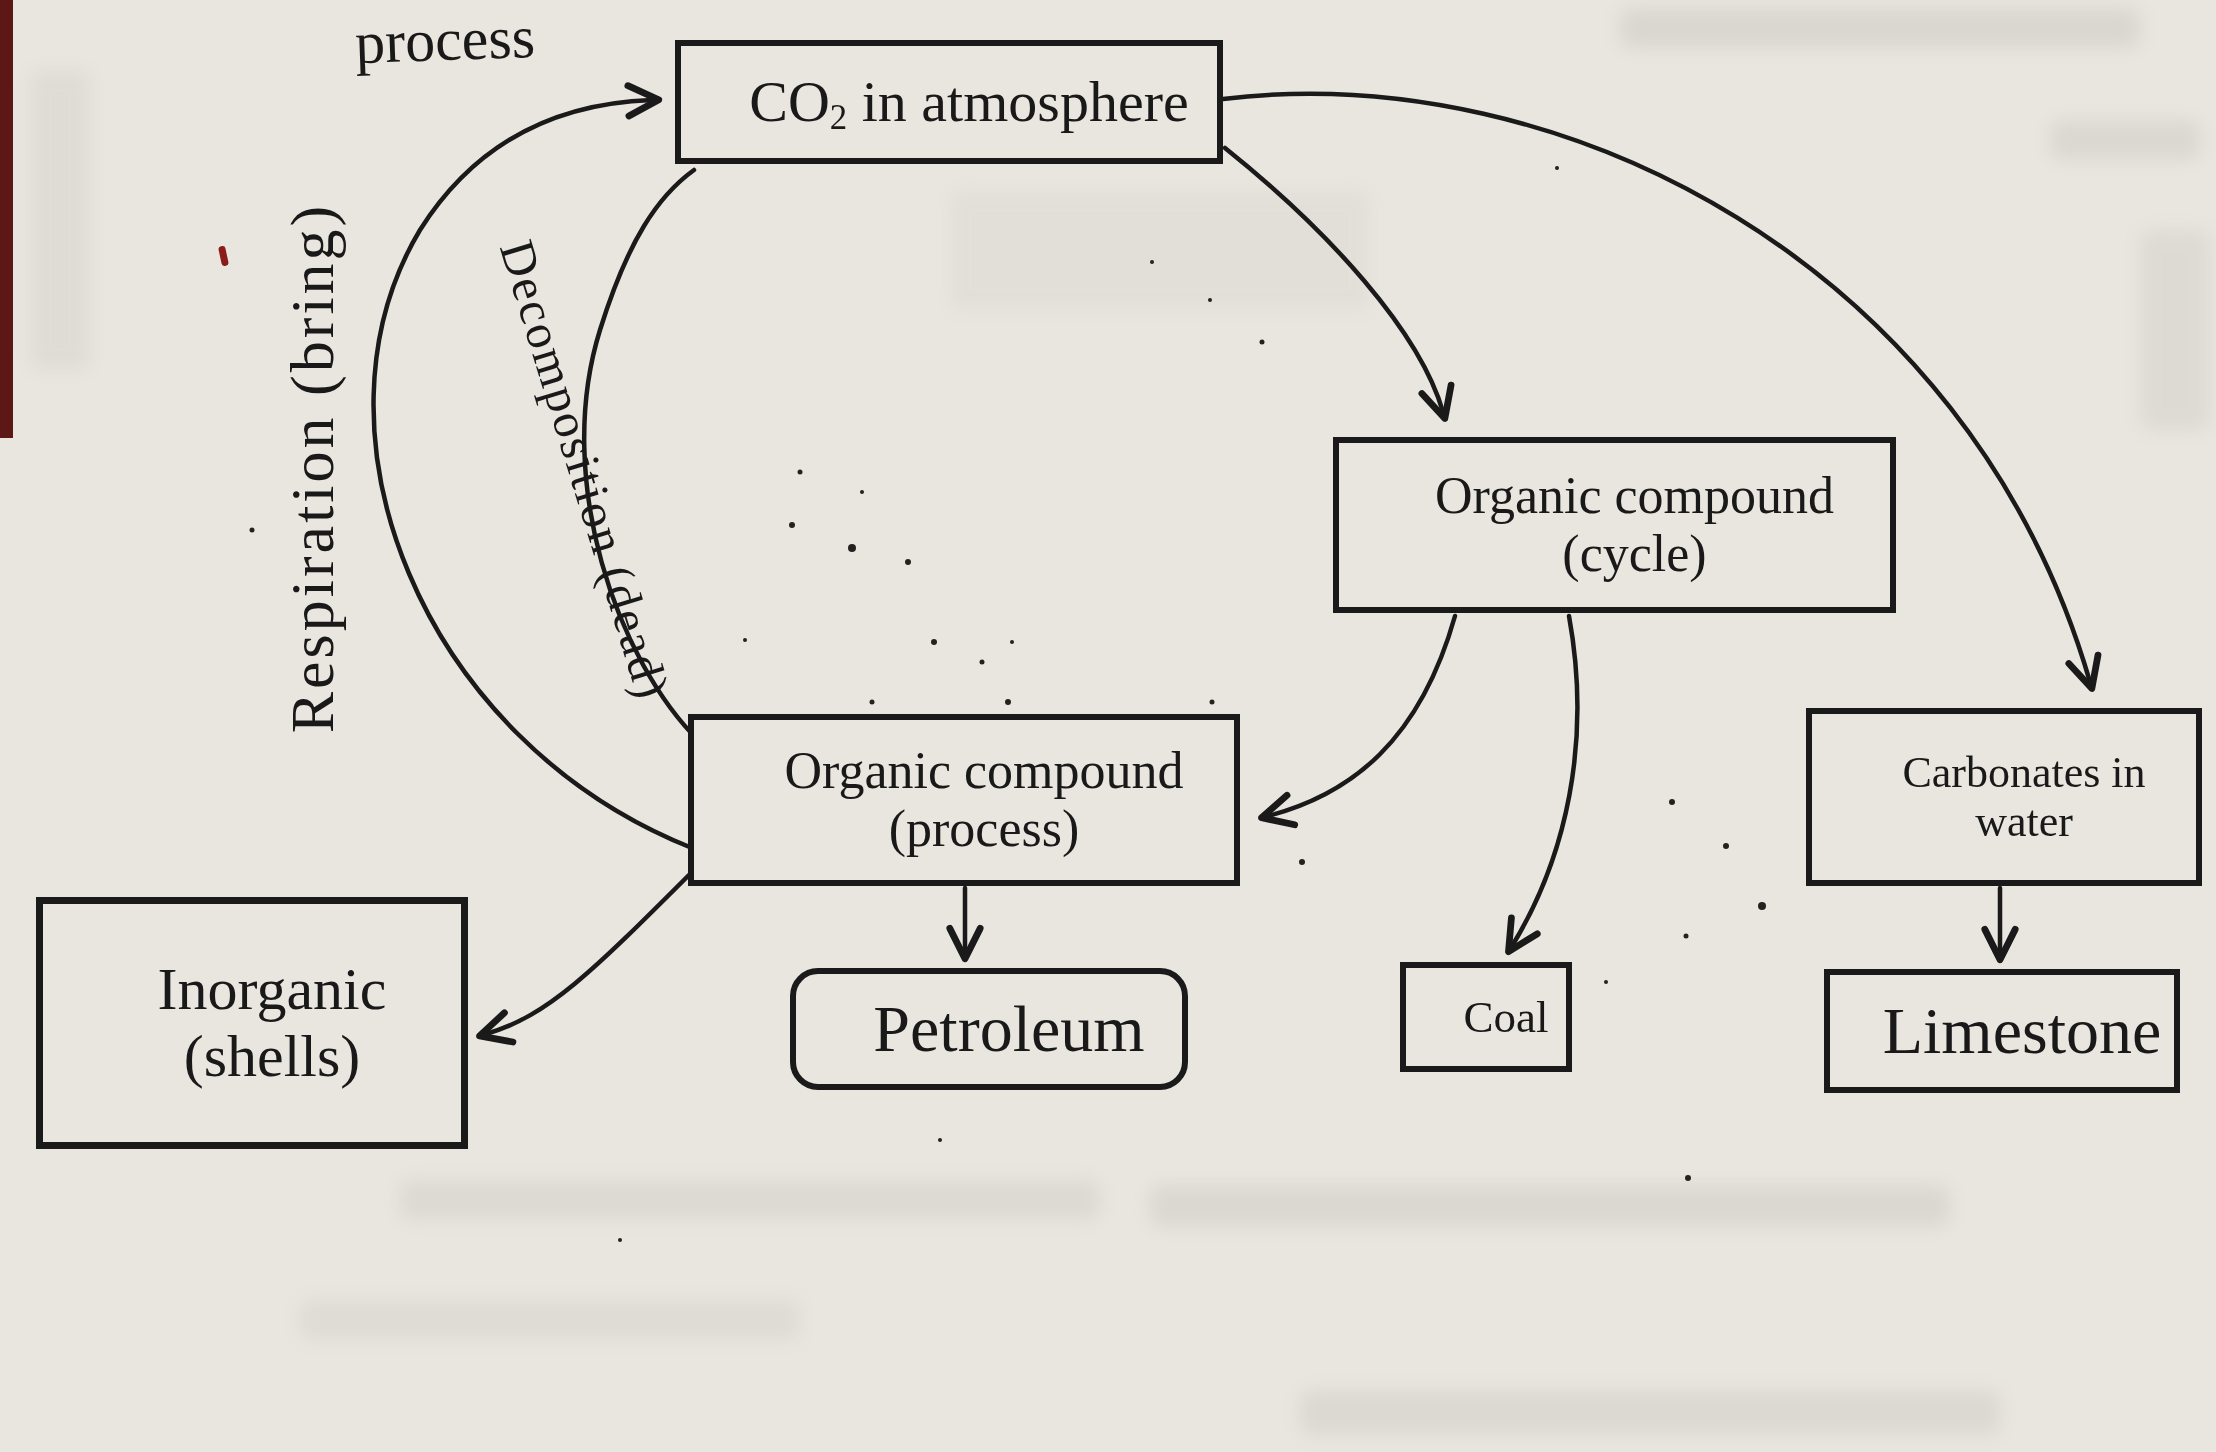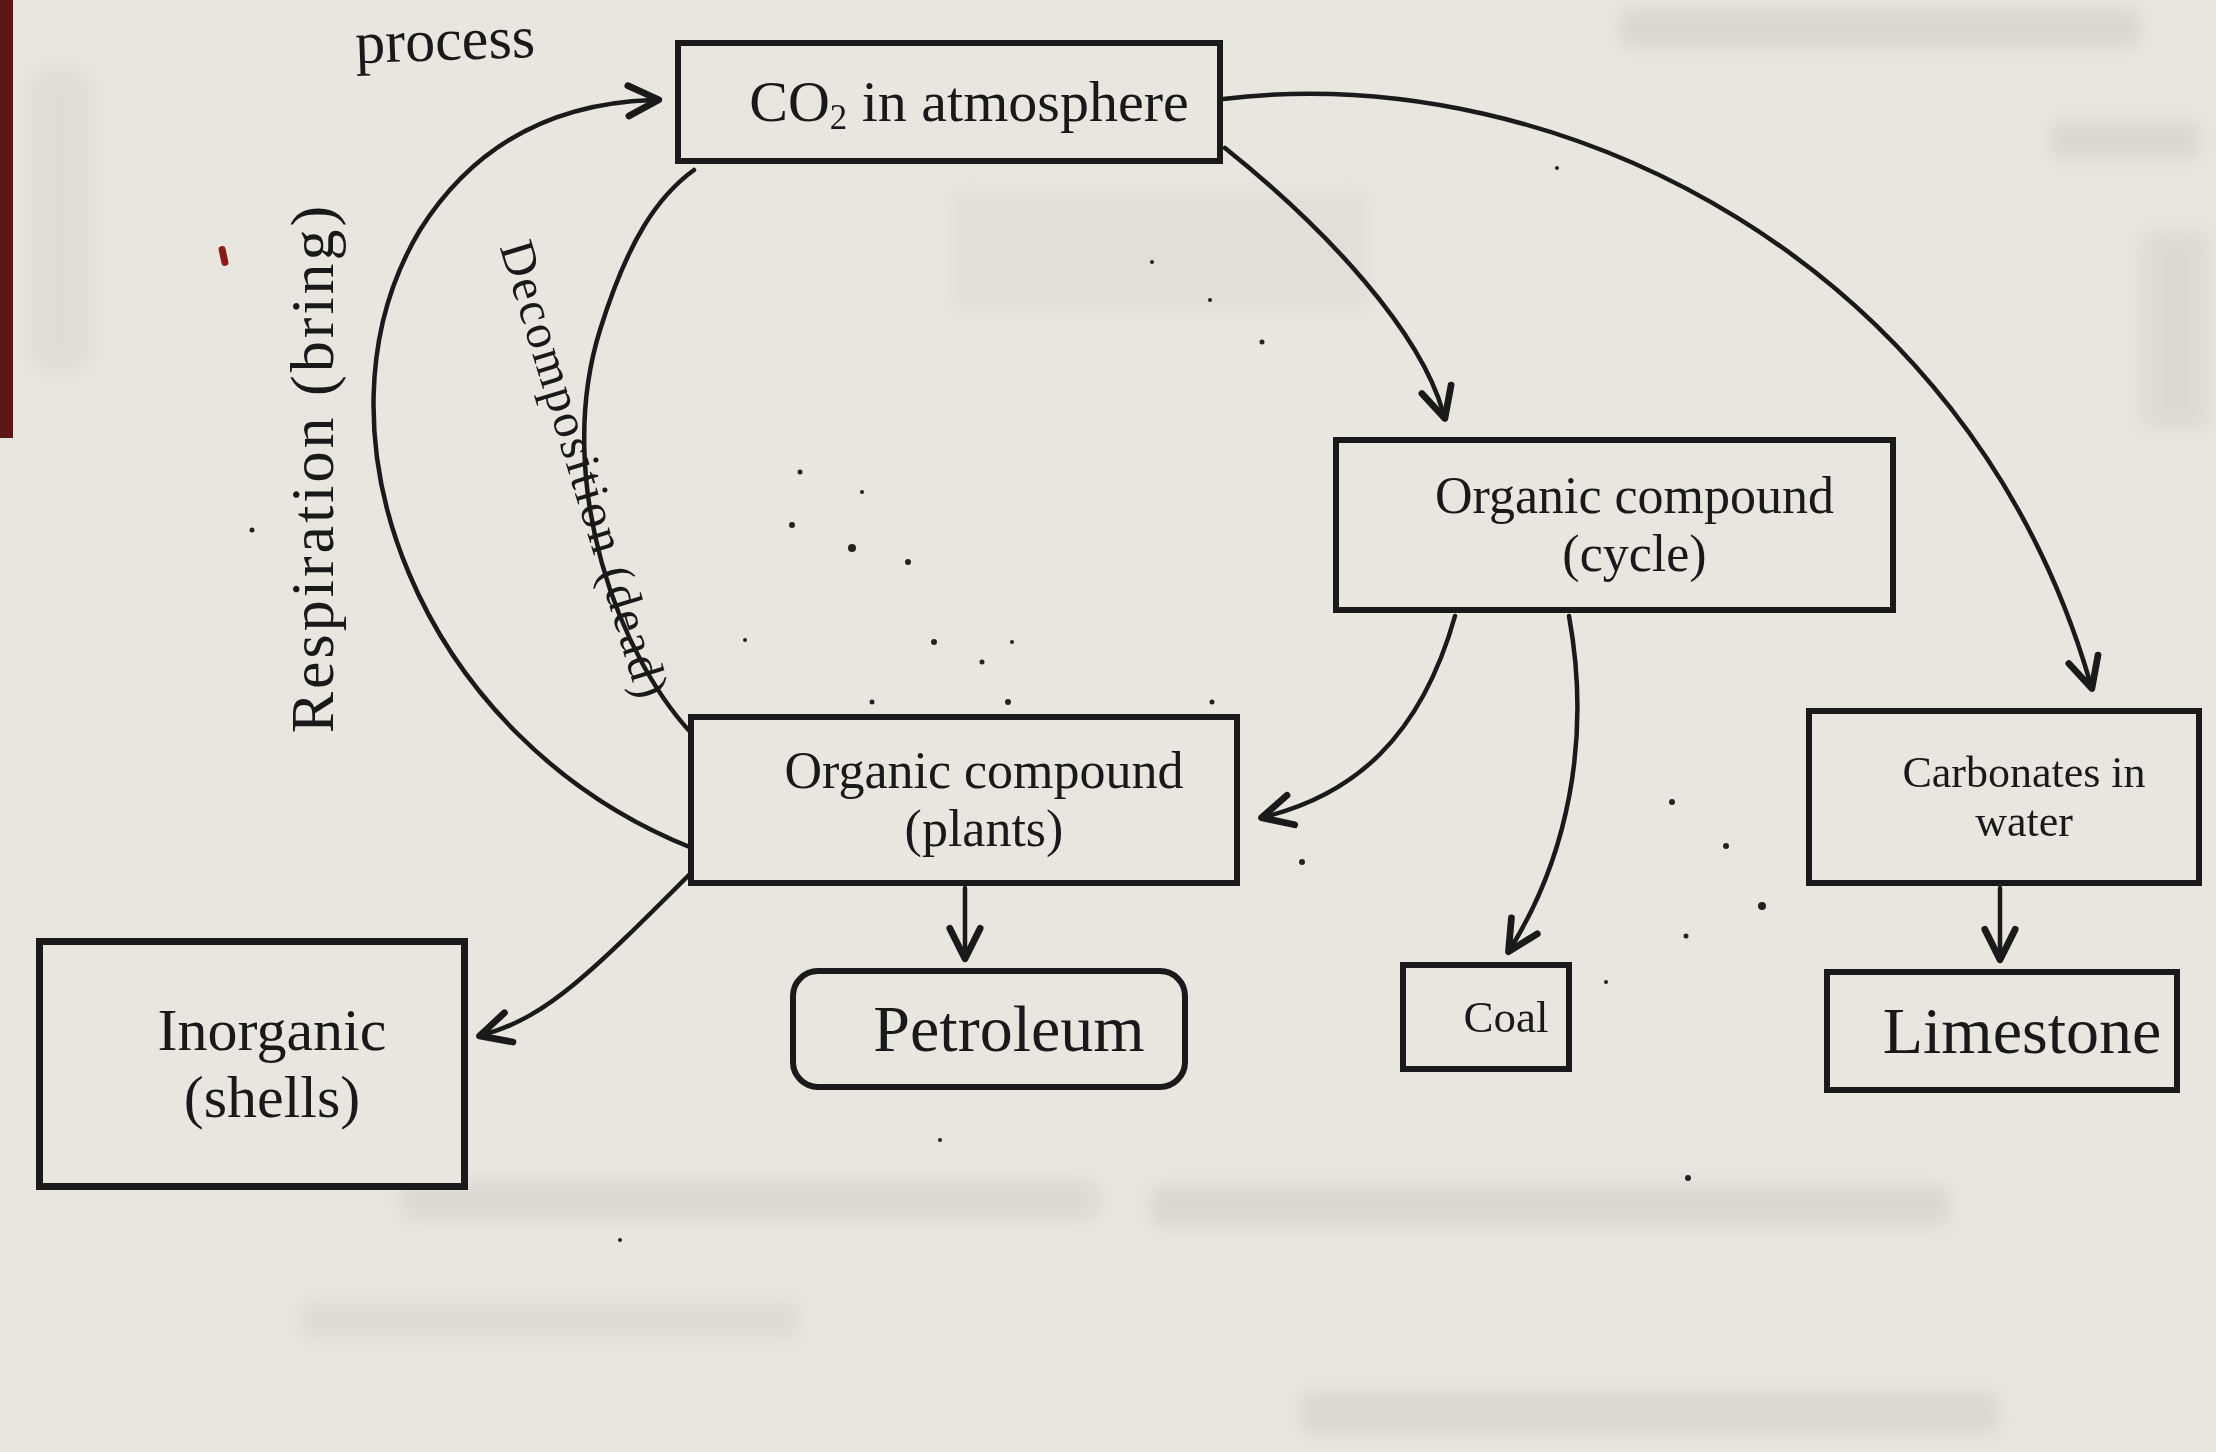--- a/index.html
+++ b/index.html
@@ -28,21 +28,21 @@
     justify-content: center;
     text-align: center;
     z-index: 2;
     line-height: 1.12;
     padding-left: 40px;
   }
   #node-co2            { left: 675px;  top: 40px;  width: 548px; height: 124px; font-size: 58px; }
   #node-plants         { left: 1333px; top: 437px; width: 563px; height: 176px; font-size: 52px; }
   #node-animals        { left: 688px;  top: 714px; width: 552px; height: 172px; font-size: 52px; }
   #node-carbonates     { left: 1806px; top: 708px; width: 396px; height: 178px; font-size: 44px; }
-  #node-inorganic      { left: 36px;   top: 938px; width: 432px; height: 252px; font-size: 60px; border-width: 7px; }
+  #node-inorganic      { left: 36px;   top: 897px; width: 432px; height: 252px; font-size: 60px; border-width: 7px; }
   #node-petroleum      { left: 790px;  top: 968px; width: 398px; height: 122px; font-size: 66px; border-radius: 28px; }
   #node-coal           { left: 1400px; top: 962px; width: 172px; height: 110px; font-size: 45px; }
   #node-limestone      { left: 1824px; top: 969px; width: 356px; height: 124px; font-size: 66px; }
   .node sub { font-size: 0.6em; vertical-align: baseline; position: relative; top: 0.25em; }
   
   .edge-label { position: absolute; z-index: 3; white-space: nowrap; }
   #label-process {
     left: 355px; top: 6px; font-size: 60px; transform: rotate(-2deg);
   }
   #label-respiration {
@@ -149,21 +149,21 @@
     <div><span>CO</span><sub>2</sub><span> in atmosphere</span></div>
   </div>
 
   <div class="node" id="node-plants">
     <div>Organic compound</div>
     <div>(cycle)</div>
   </div>
 
   <div class="node" id="node-animals">
     <div>Organic compound</div>
-    <div>(plants)</div>
+    <div>(process)</div>
   </div>
 
   <div class="node" id="node-carbonates">
     <div>Carbonates in</div>
     <div>water</div>
   </div>
 
   <div class="node" id="node-inorganic">
     <div>Inorganic</div>
     <div>(shells)</div>

